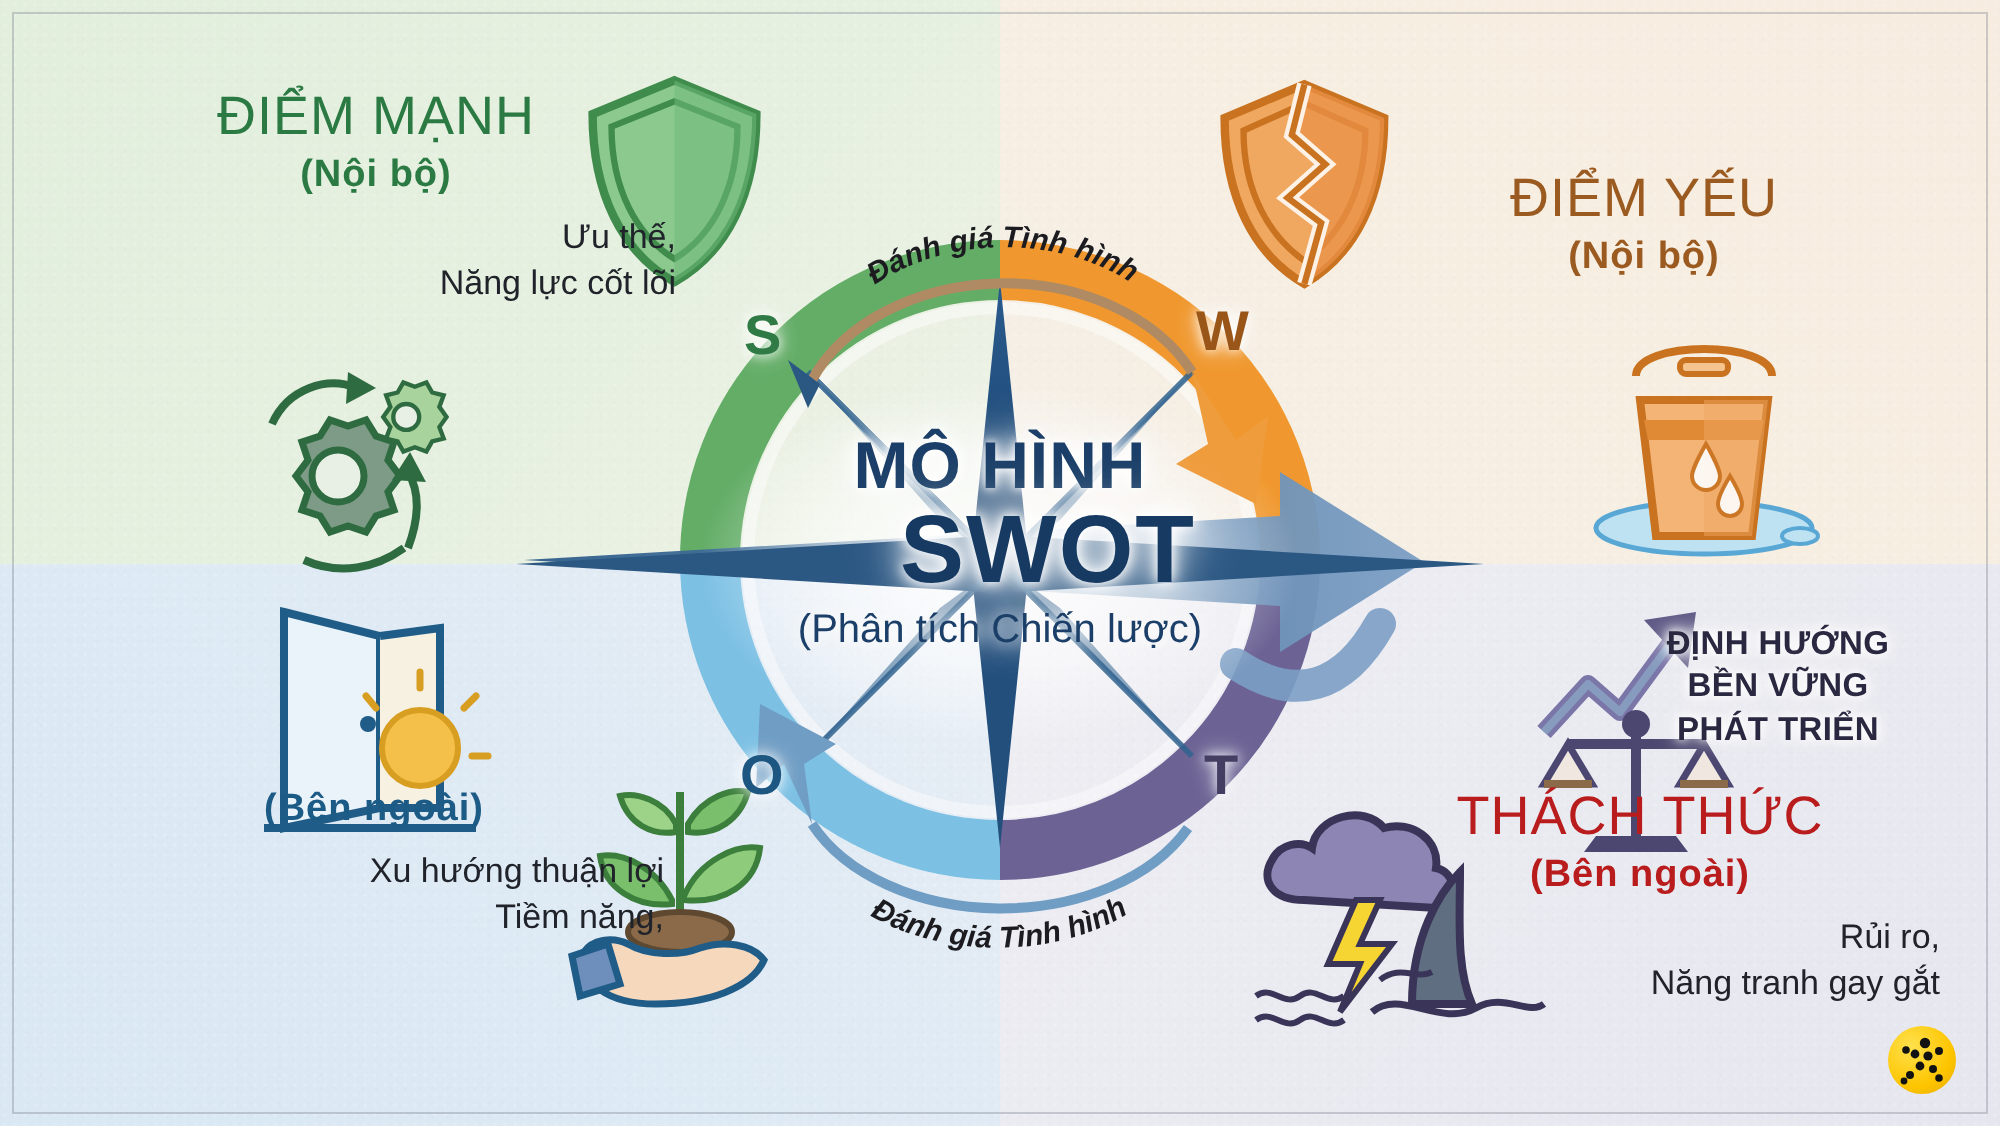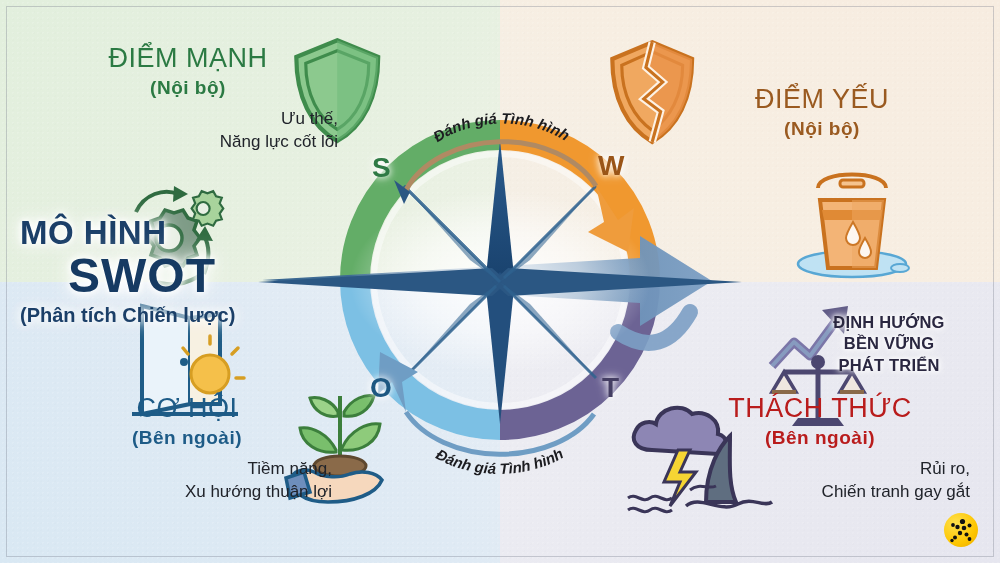--- a/index.html
+++ b/index.html
@@ -32,26 +32,26 @@
   .b-o{left:42px;top:392px;width:290px;}
   .b-o .h-main,.b-o .h-sub{color:#1d5b87;}
   .b-t{right:30px;top:392px;width:300px;}
   .b-t .h-main,.b-t .h-sub{color:#b91c1c;}
 
   .b-dir{position:absolute;right:22px;top:312px;width:178px;text-align:center;
          font-weight:bold;font-size:16.5px;color:#2a2740;line-height:1.3;letter-spacing:.2px;
          text-shadow:0 0 7px #fff,0 0 12px #fff,0 0 4px #fff;}
 
   
-  .center{position:absolute;left:0;right:0;top:214px;pointer-events:none;margin-left:20px;}
+  .center{position:absolute;left:0;right:0;top:214px;text-align:center;pointer-events:none;}
   .c-mo{font-size:33px;font-weight:bold;color:#1b3f68;letter-spacing:.5px;
         text-shadow:0 0 9px #fff,0 0 16px #fff,0 0 26px #fff,0 0 5px #fff;}
   .c-swot{font-size:48px;font-weight:bold;color:#163a62;letter-spacing:1px;margin-top:-4px;
         text-shadow:0 0 10px #fff,0 0 18px #fff,0 0 30px #fff,0 0 6px #fff;padding-left:48px;}
-  .c-sub{font-size:20px;font-weight:bold;color:#1b3f68;margin-top:1px;
+  .c-sub{font-size:20px;font-weight:normal;color:#1b3f68;margin-top:1px;
         text-shadow:0 0 8px #fff,0 0 14px #fff,0 0 22px #fff;}
 
   
   .cl{position:absolute;font-size:28px;font-weight:bold;
       text-shadow:0 0 6px rgba(255,255,255,.95),0 0 11px rgba(255,255,255,.8);}
   .cl-s{left:372px;top:152px;color:#2f7a45;}
   .cl-w{left:598px;top:150px;color:#9a5518;}
   .cl-o{left:370px;top:372px;color:#1d5781;}
   .cl-t{left:602px;top:372px;color:#443e63;}
 
@@ -252,34 +252,33 @@
       <div>Năng lực cốt lõi</div>
     </div>
   </div>
 
   <div class="block b-w">
     <div class="heading h-main">ĐIỂM YẾU</div>
     <div class="heading h-sub">(Nội bộ)</div>
   </div>
 
   <div class="block b-o">
-    <div class="heading h-main">CƠ HỘI</div>
     <div class="heading h-sub">(Bên ngoài)</div>
     <div class="h-desc">
+      <div>Xu hướng thuận lợi</div>
       <div>Tiềm năng,</div>
-      <div>Xu hướng thuận lợi</div>
     </div>
   </div>
 
   <div class="block b-t">
     <div class="heading h-main">THÁCH THỨC</div>
     <div class="heading h-sub">(Bên ngoài)</div>
     <div class="h-desc">
       <div>Rủi ro,</div>
-      <div>Chiến tranh gay gắt</div>
+      <div>Năng tranh gay gắt</div>
     </div>
   </div>
 
   <div class="b-dir">
     <div>ĐỊNH HƯỚNG</div>
     <div>BỀN VỮNG</div>
     <div>PHÁT TRIỂN</div>
   </div>
 
   <div class="cl cl-s">S</div>

